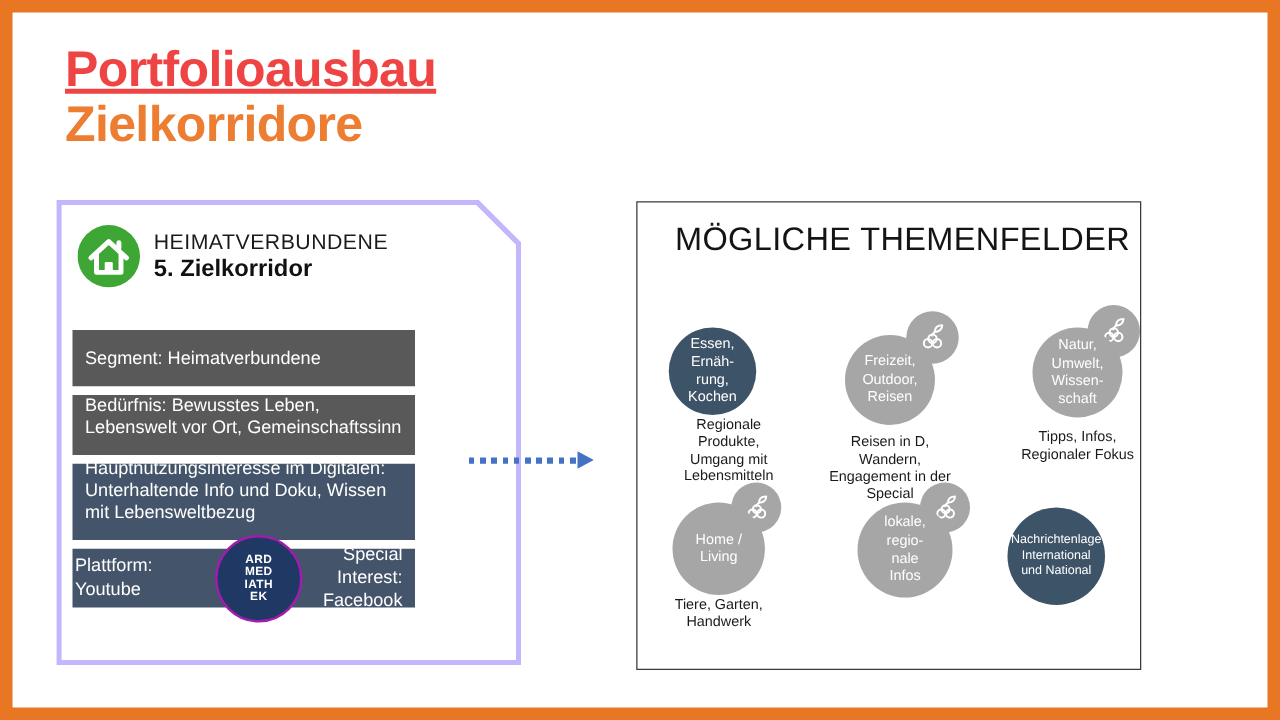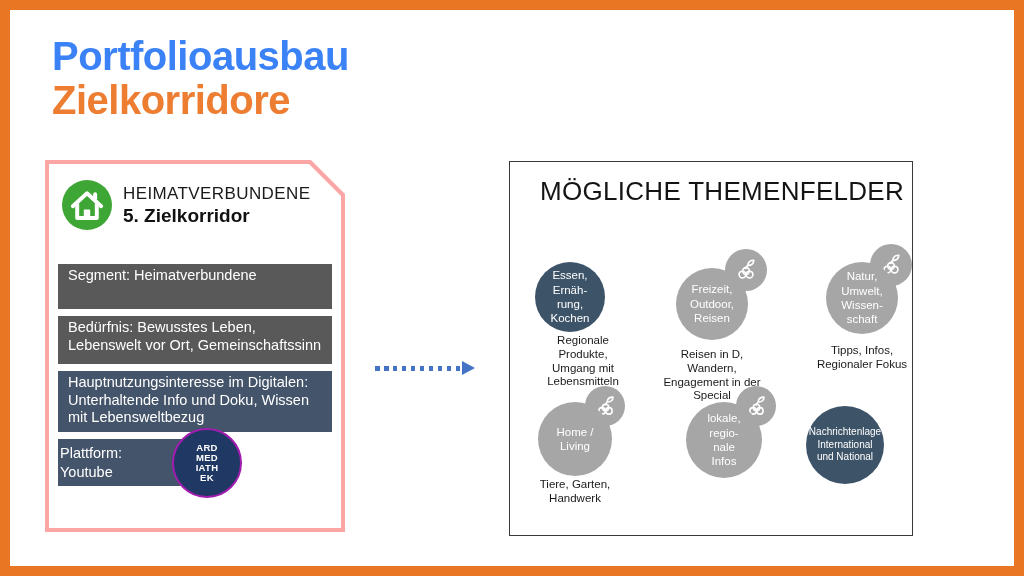--- a/index.html
+++ b/index.html
@@ -8,41 +8,41 @@
     position:relative; width:1024px; height:576px; background:#ffffff;
     font-family:"Liberation Sans","DejaVu Sans",sans-serif; overflow:hidden;
   }
   .frame {
     position:absolute; inset:0; border:10px solid #E87622; z-index:50; pointer-events:none;
   }
   .pre { white-space:pre-line; }
 
   
   .title-block { position:absolute; left:52px; top:34px; font-weight:700; font-size:40px; line-height:1.1; letter-spacing:-0.5px; }
-  .title-main { color:#3b82f6; }
+  .title-main { color:#ef4444;text-decoration:underline; }
   .title-sub  { color:#ED7D31; }
 
   
   .card {
-    position:absolute; left:45px; top:160px; width:300px; height:372px; background:#fca5a5;
+    position:absolute; left:45px; top:160px; width:372px; height:372px; background:#c4b5fd;
     clip-path:polygon(0 0, calc(100% - 34px) 0, 100% 34px, 100% 100%, 0 100%);
   }
   .card-inner {
     position:absolute; inset:4px; background:#ffffff;
     clip-path:polygon(0 0, calc(100% - 32px) 0, 100% 32px, 100% 100%, 0 100%);
   }
   .card-header { position:absolute; left:13px; top:16px; display:flex; align-items:center; gap:11px; }
   .home-badge svg { display:block; }
   .hdr-line1 { font-size:17px; letter-spacing:0.4px; color:#1a1a1a; }
   .hdr-line2 { font-size:19px; font-weight:700; color:#111111; margin-top:1px; }
 
   .bars { position:absolute; left:9px; top:100px; width:274px; }
   .bar {
-    color:#ffffff; font-size:14.5px; line-height:1.22; padding:3px 10px;
-    display:flex; align-items:flex-start; margin-bottom:7px;
+    color:#ffffff; font-size:14.5px; line-height:1.22; padding:12px 10px;
+    display:flex; align-items:flex-end; margin-bottom:7px;
   }
   .bar.gray { background:#595959; }
   .bar.blue { background:#44546A; }
   .b1 { height:45px; } .b2 { height:48px; } .b3 { height:61px; }
 
   .platform-row { position:relative; display:flex; height:47px; }
   .pbox {
     background:#44546A; color:#ffffff; font-size:14.5px; line-height:1.25;
     display:flex; flex-direction:column; justify-content:center; height:47px;
   }
@@ -132,20 +132,22 @@
 Unterhaltende Info und Doku, Wissen
 mit Lebensweltbezug</span>
         </div>
         <div class="platform-row">
           <div class="pbox left pre">Plattform:
 Youtube</div>
           <div class="ard-circle pre">ARD
 MED
 IATH
 EK</div>
+          <div class="pbox right pre">Special Interest:
+Facebook</div>
         </div>
       </div>
 
     </div>
   </div>
 
   <div class="arrow-line"></div>
   <div class="arrow-head"></div>
 
   <div class="themes-box">

